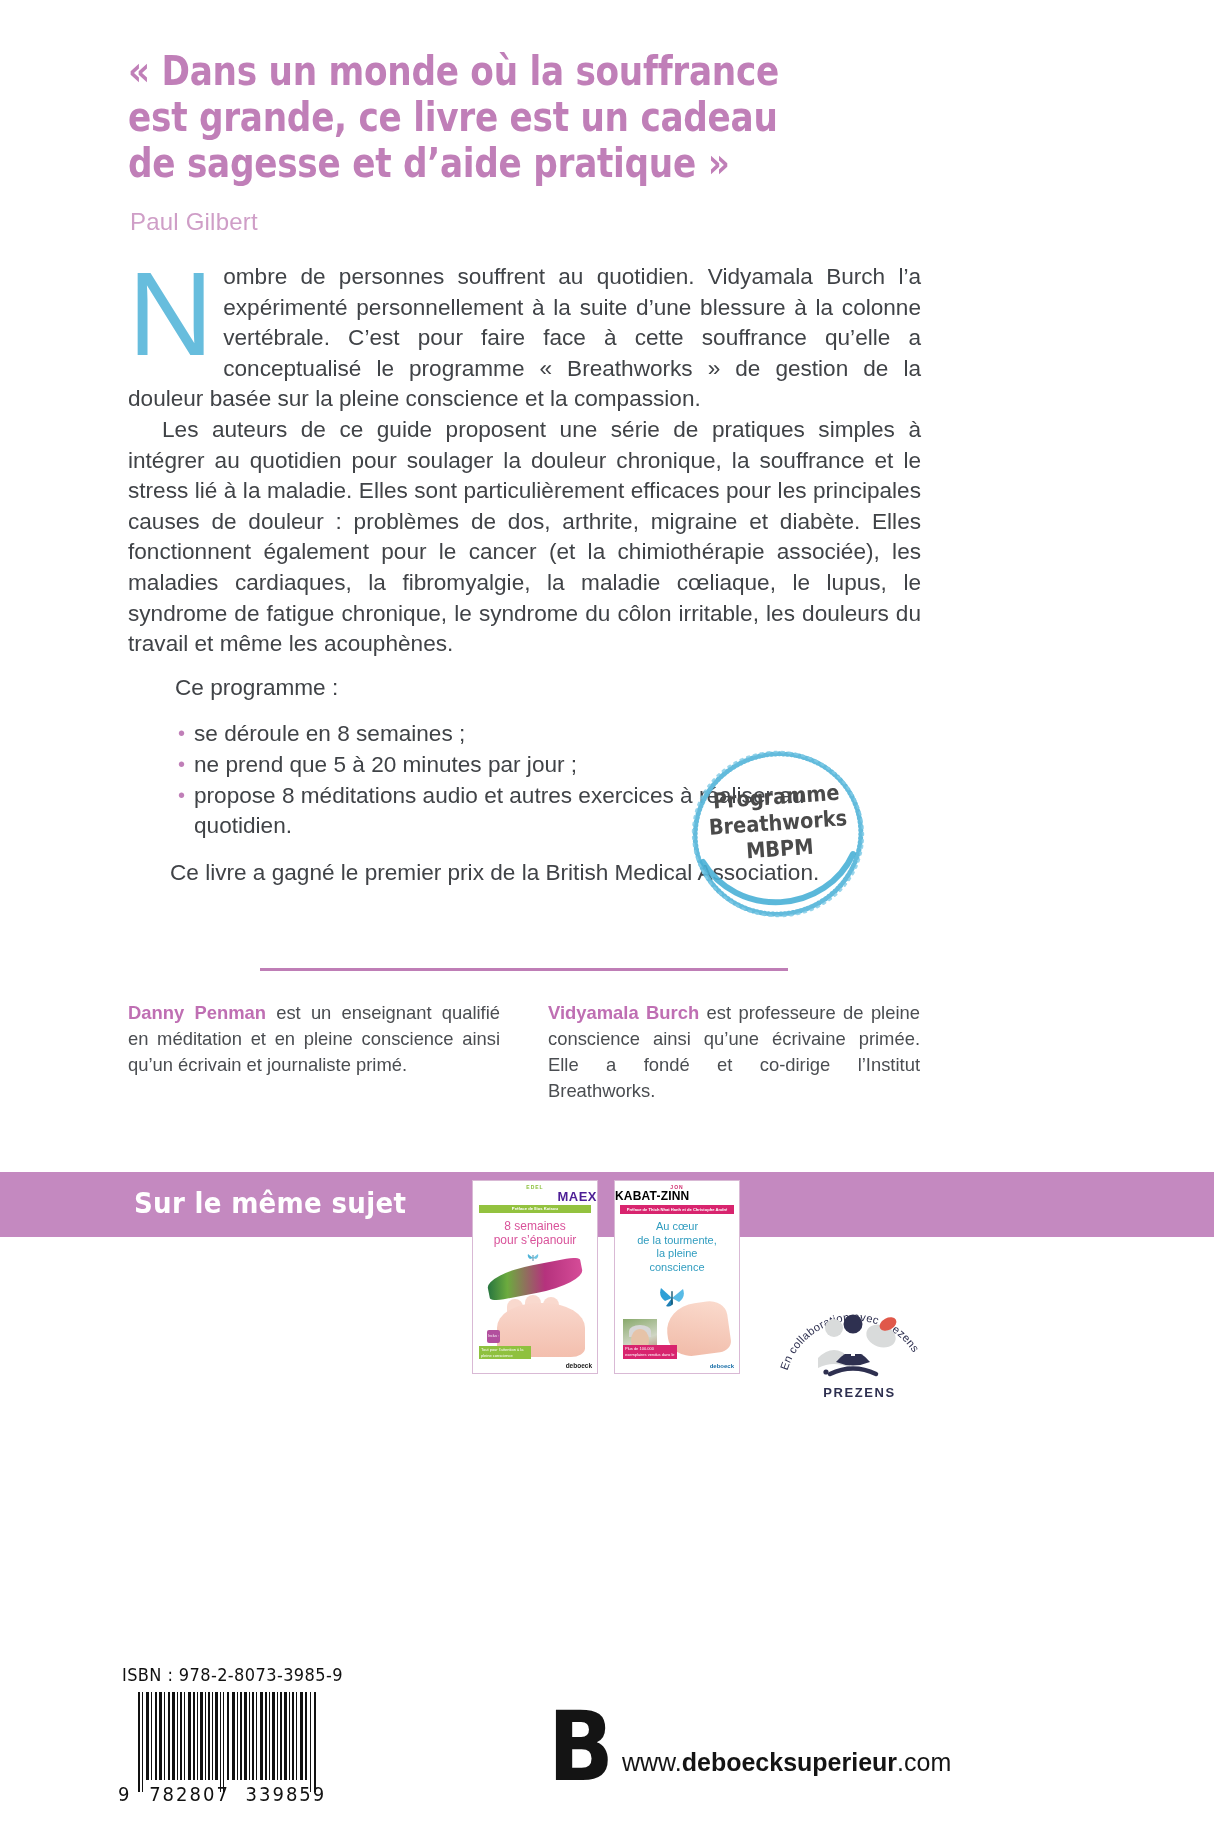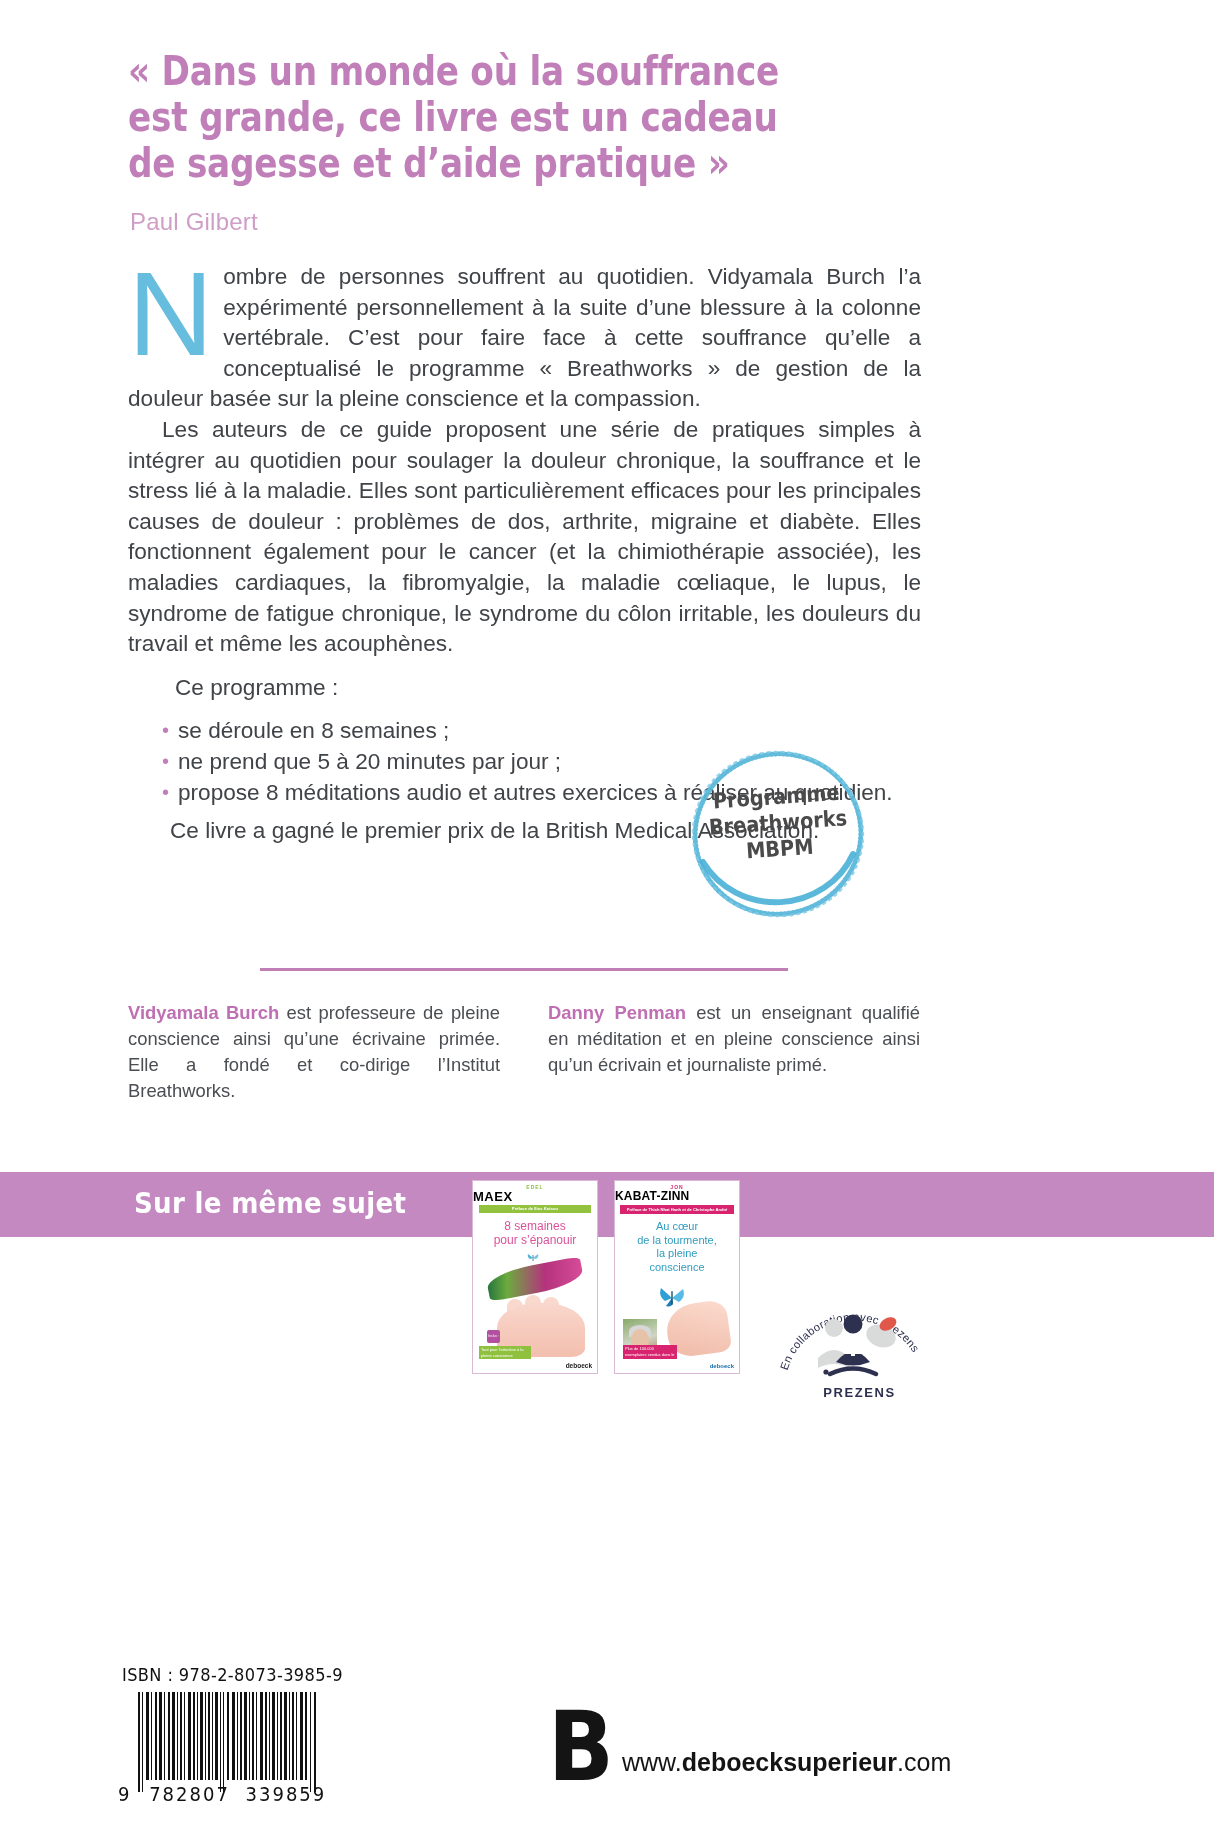--- a/index.html
+++ b/index.html
@@ -44,21 +44,21 @@
     font-weight:300;
     padding:6px 10px 0 0;
     margin-top:2px;
   }
   .para{margin:0;text-align:justify;}
   .para + .para{text-indent:34px;}
   .para.noind{text-indent:0;}
 
   .list-intro{margin:13px;text-indent:34px;}
   ul.prog{
-    list-style:none;margin:0;padding:0 0 0 34px;
+    list-style:none;margin:16px;padding:0 0 0 34px;
   }
   ul.prog li{
     position:relative;padding-left:16px;text-align:left;
   }
   ul.prog li::before{
     content:"•";position:absolute;left:0;top:-1px;
     color:#c07fb8;font-size:20px;
   }
   .closing{margin:8px;text-indent:34px;text-align:left;}
 
@@ -107,21 +107,21 @@
   }
 
   
   .thumbs{position:absolute;left:472px;top:1180px;display:flex;gap:16px;}
   .thumb{
     width:124px;height:192px;background:#fff;
     border:1px solid #d9b9d5;position:relative;overflow:hidden;
     font-size:7px;
   }
   .t1 .aut-sm{position:absolute;top:3px;left:0;right:0;text-align:center;font-size:5px;color:#8bbf3a;font-weight:bold;letter-spacing:1px;}
-  .t1 .aut-lg{position:absolute;top:8px;left:0;right:0;text-align:left;font-size:13px;color:#000000;font-weight:bold;letter-spacing:0.5px;}
+  .t1 .aut-lg{position:absolute;top:8px;left:0;right:0;text-align:right;font-size:13px;color:#4c1d95;font-weight:bold;letter-spacing:0.5px;}
   .t1 .greenbar{position:absolute;top:24px;left:6px;right:6px;height:8px;background:#93c23f;}
   .t1 .greenbar span{display:block;text-align:center;color:#fff;font-size:4.2px;line-height:8px;font-weight:bold;}
   .t1 .ttl{position:absolute;top:38px;left:4px;right:4px;text-align:center;color:#d9529a;font-size:12px;line-height:14px;}
   .t1 .feather{
     position:absolute;top:84px;left:14px;width:96px;height:28px;
     background:linear-gradient(100deg,#1f6f3f 0%,#6cab3e 22%,#b5327d 60%,#d84e9a 100%);
     border-radius:50% 14% 50% 14%;
     transform:rotate(-11deg);
   }
   .t1 .bfly{position:absolute;top:72px;left:54px;width:12px;height:10px;}
@@ -224,24 +224,24 @@
       <span>Programme</span>
       <span>Breathworks</span>
       <span>MBPM</span>
     </div>
   </div>
 
   <div class="divider"></div>
 
   <div class="authors">
     <div class="col">
+      <span class="nm">Danny Penman</span><span> est un enseignant qualifié en méditation et en pleine conscience ainsi qu’un écrivain et journaliste primé.</span>
+    </div>
+    <div class="col">
       <span class="nm">Vidyamala Burch</span><span> est professeure de pleine conscience ainsi qu’une écrivaine primée. Elle a fondé et co-dirige l’Institut Breathworks.</span>
-    </div>
-    <div class="col">
-      <span class="nm">Danny Penman</span><span> est un enseignant qualifié en méditation et en pleine conscience ainsi qu’un écrivain et journaliste primé.</span>
     </div>
   </div>
 
   <div class="band"></div>
   <div class="band-title">Sur le même sujet</div>
 
   <div class="thumbs">
 
     <div class="thumb t1">
       <div class="aut-sm">EDEL</div>

